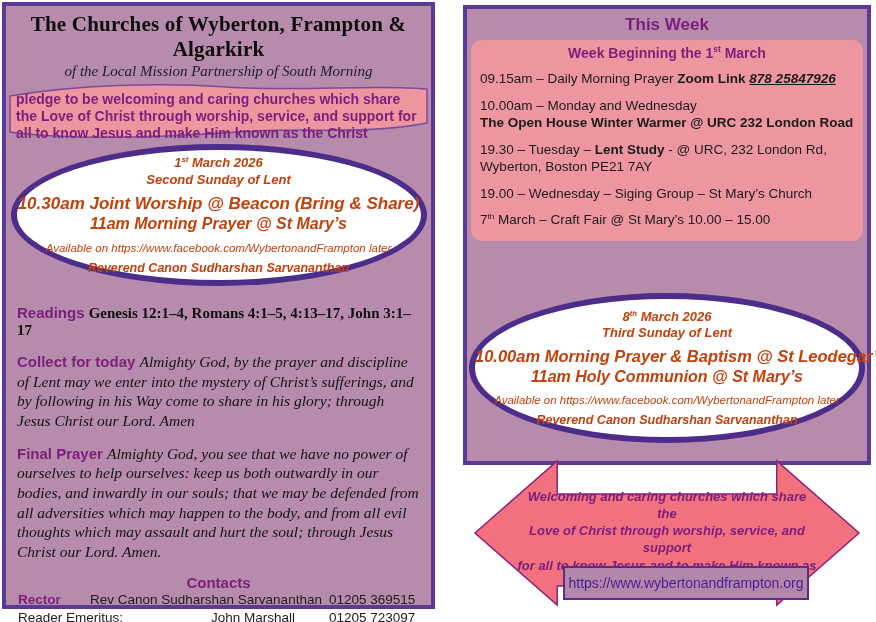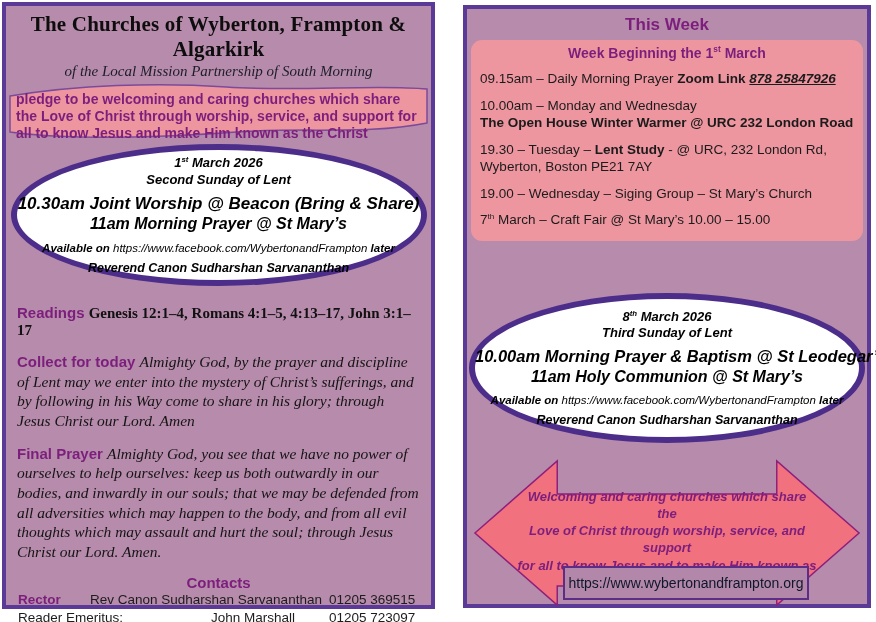--- a/index.html
+++ b/index.html
@@ -6,51 +6,51 @@
   body{
     width:876px;height:622px;background:#ffffff;position:relative;
     font-family:"Liberation Sans",sans-serif;
     -webkit-font-smoothing:antialiased;
   }
   .panel{
     position:absolute;box-sizing:border-box;
     background:#b78bab;border:4px solid #5a3a96;
   }
   #left-panel{left:2px;top:2px;width:433px;height:607px;}
-  #right-panel{left:463px;top:5px;width:408px;height:603px;}
+  #right-panel{left:463px;top:5px;width:408px;height:460px;}
 
   
   .lp-title{
     font-family:"Liberation Serif",serif;font-weight:bold;font-size:21px;
     color:#0d0d0d;text-align:center;margin-top:6px;letter-spacing:.2px;
   }
   .lp-subtitle{
     font-family:"Liberation Serif",serif;font-style:italic;font-size:15px;
     color:#1c1c2a;text-align:center;margin-top:1px;
   }
   .wave-wrap{position:relative;height:58px;margin:0 1px;}
   .wave-wrap svg{position:absolute;left:0;top:0;width:100%;height:100%;}
   .wave-text{
     position:absolute;left:9px;right:9px;top:11px;
     font-weight:bold;font-size:14px;line-height:1.2;color:#7c1e7c;
   }
   .oval{
     position:relative;box-sizing:border-box;margin:6px auto 0;
     background:#ffffff;border:6px solid #4c2d8a;border-radius:50%;
-    text-align:center;color:#000000;
+    text-align:center;color:#c2410c;
     display:flex;flex-direction:column;justify-content:center;
   }
   #left-oval{width:416px;height:142px;}
   #right-oval{width:396px;height:150px;margin-top:52px;}
   .o-date,.o-sunday{font-weight:bold;font-style:italic;font-size:13px;line-height:1.25;}
   .o-main{font-weight:bold;font-style:italic;font-size:17px;white-space:nowrap;margin-top:6px;line-height:1.2;}
   .o-main2{font-weight:bold;font-style:italic;font-size:16px;white-space:nowrap;line-height:1.2;}
   #right-oval .o-main{font-size:16.5px;}
   .o-avail{font-size:11.5px;font-style:italic;margin-top:8px;white-space:nowrap;}
-  .o-avail .b{font-weight:bold;}
+  .o-avail .b{font-weight:normal;}
   .o-rev{font-weight:bold;font-style:italic;font-size:12.5px;margin-top:7px;}
   sup{font-size:60%;vertical-align:super;line-height:0;}
 
   .sect{margin:0 11px;color:#111;}
   .sect-label{font-weight:bold;font-size:15px;color:#7c1e7c;font-style:normal;font-family:"Liberation Sans",sans-serif;}
   #readings{margin-top:18px;font-family:"Liberation Serif",serif;font-weight:bold;font-size:15px;}
   .prayer{
     margin-top:13px;font-family:"Liberation Serif",serif;font-style:italic;
     font-size:15.5px;line-height:1.27;color:#141414;
   }
@@ -80,21 +80,21 @@
   .arrow-wrap{position:relative;height:150px;margin:16px 4px 0;}
   .arrow-wrap svg{position:absolute;left:0;top:0;width:100%;height:100%;}
   .arrow-text{
     position:absolute;left:46px;right:46px;top:29px;text-align:center;
     font-weight:bold;font-style:italic;font-size:13px;color:#7c1e7c;line-height:1.32;
   }
   .url-box{
     position:absolute;left:92px;top:107px;width:246px;height:34px;
     background:#b287a9;border:2px solid #5b2d86;box-sizing:border-box;
     display:flex;align-items:center;justify-content:center;
-    font-size:14px;color:#0f172a;
+    font-size:14px;color:#4c1d95;
   }
 </style>
 </head>
 <body>
 
 <div class="panel" id="left-panel">
   <div class="lp-title">The Churches of Wyberton, Frampton &amp; Algarkirk</div>
   <div class="lp-subtitle">of the Local Mission Partnership of South Morning</div>
 
   <div class="wave-wrap">

